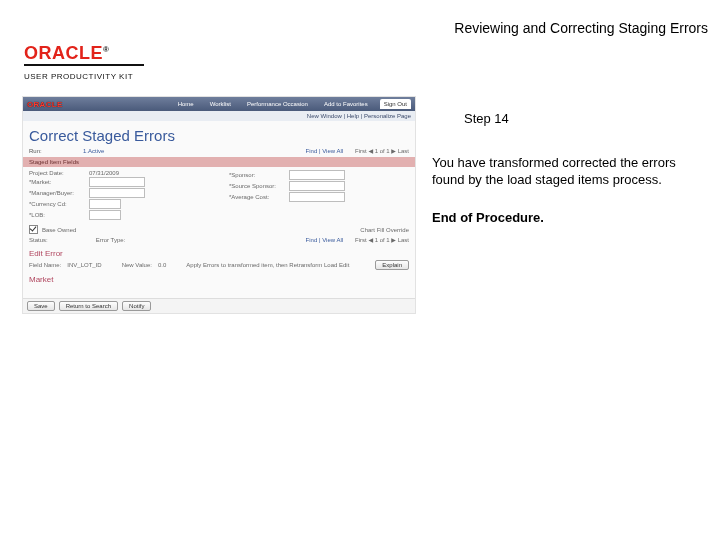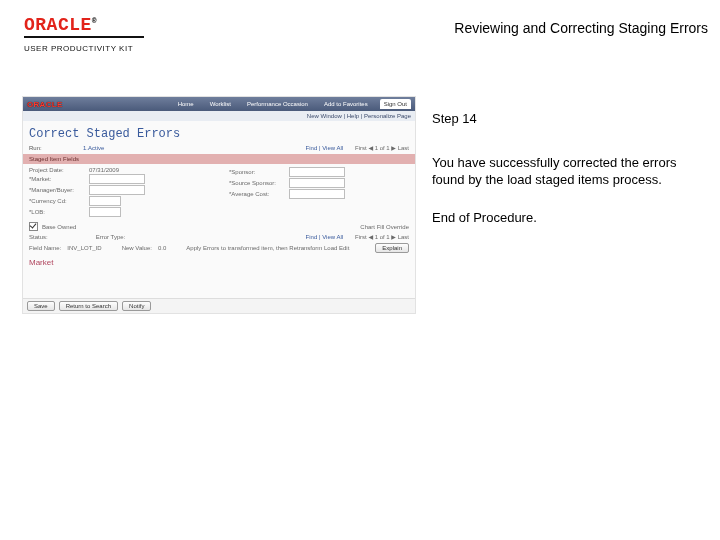--- a/index.html
+++ b/index.html
@@ -18,26 +18,27 @@
   }
 
   
   .brand {
     position: absolute;
     left: 24px;
     top: 16px;
     width: 160px;
   }
   .brand-oracle {
-    font-family: Liberation Mono, monospace;
+    font-family: Liberation Sans, sans-serif;
     font-weight: 900;
     letter-spacing: 0.5px;
     font-size: 18px;
     color: #e2231a;
     line-height: 1;
+    margin-top: 28px;
   }
   .brand-reg {
     font-size: 8px;
     vertical-align: super;
     color: #111;
   }
   .brand-rule {
     height: 2px;
     background: #111;
     margin-top: 2px;
@@ -58,23 +59,23 @@
 
   
   .step-col {
     position: absolute;
     left: 432px;
     top: 110px;
     width: 260px;
     font-size: 13px;
     line-height: 1.35;
   }
-  .step-col .step-label { margin-bottom: 26px; }
+  .step-col .step-label { margin-bottom: 26px; margin-left: 32px; }
   .step-col .desc { margin-bottom: 20px; }
-  .step-col .eop { font-weight: normal; }
+  .step-col .eop { font-weight: bold; }
 
   
   .shot {
     position: absolute;
     left: 22px;
     top: 96px;
     width: 392px;
     height: 216px;
     border: 1px solid #e2e2e2;
     background: #fafafa;
@@ -113,22 +114,21 @@
     height: 10px;
     background: #e9edf3;
     text-align: right;
     padding: 0 4px;
     line-height: 10px;
     color: #3b4a6b;
   }
   .shot .page-title {
     padding: 6px 6px 2px;
     color: #395a9c;
-    font-size: 12px;
-    font-family: Liberation Mono, monospace;
+    font-size: 15px;
   }
   .shot .row {
     display: flex;
     gap: 6px;
     padding: 1px 6px;
     align-items: center;
   }
   .shot .lbl { width: 48px; color: #555; }
   .shot .link { color: #395a9c; }
 
@@ -197,21 +197,21 @@
       <span>ORACLE</span><span class="brand-reg">®</span>
     </div>
     <div class="brand-rule"></div>
     <div class="brand-sub">USER PRODUCTIVITY KIT</div>
   </div>
 
   <div class="doc-title">Reviewing and Correcting Staging Errors</div>
 
   <div class="step-col">
     <div class="step-label">Step 14</div>
-    <div class="desc">You have successfully corrected the errors found by the load staged items process.</div>
+    <div class="desc">You have transformed corrected the errors found by the load staged items process.</div>
     <div class="eop">End of Procedure.</div>
   </div>
 
   <div class="shot">
 
     <div class="topnav">
       <span class="brandbar">ORACLE</span>
       <span class="spacer"></span>
       <span class="tab">Home</span>
       <span class="tab">Worklist</span>
@@ -282,20 +282,21 @@
     <div class="status-row">
       <span>Status:</span>
       <span class="fd" style="flex:0 0 30px"></span>
       <span style="margin-left:6px;">Error Type:</span>
       <span class="fd" style="flex:0 0 30px"></span>
       <span style="flex:1"></span>
       <span class="link">Find | View All</span>
       <span style="margin-left:6px;">First ◀ 1 of 1 ▶ Last</span>
     </div>
 
+    <div class="edit-title">Edit Error</div>
     <div class="row">
       <span>Field Name:</span>
       <span>INV_LOT_ID</span>
       <span style="width:8px"></span>
       <span>New Value:</span>
       <span>0.0</span>
       <span style="width:8px"></span>
       <span>Apply Errors to transformed item, then Retransform Load Edit</span>
       <span style="flex:1"></span>
       <span class="btn">Explain</span>

